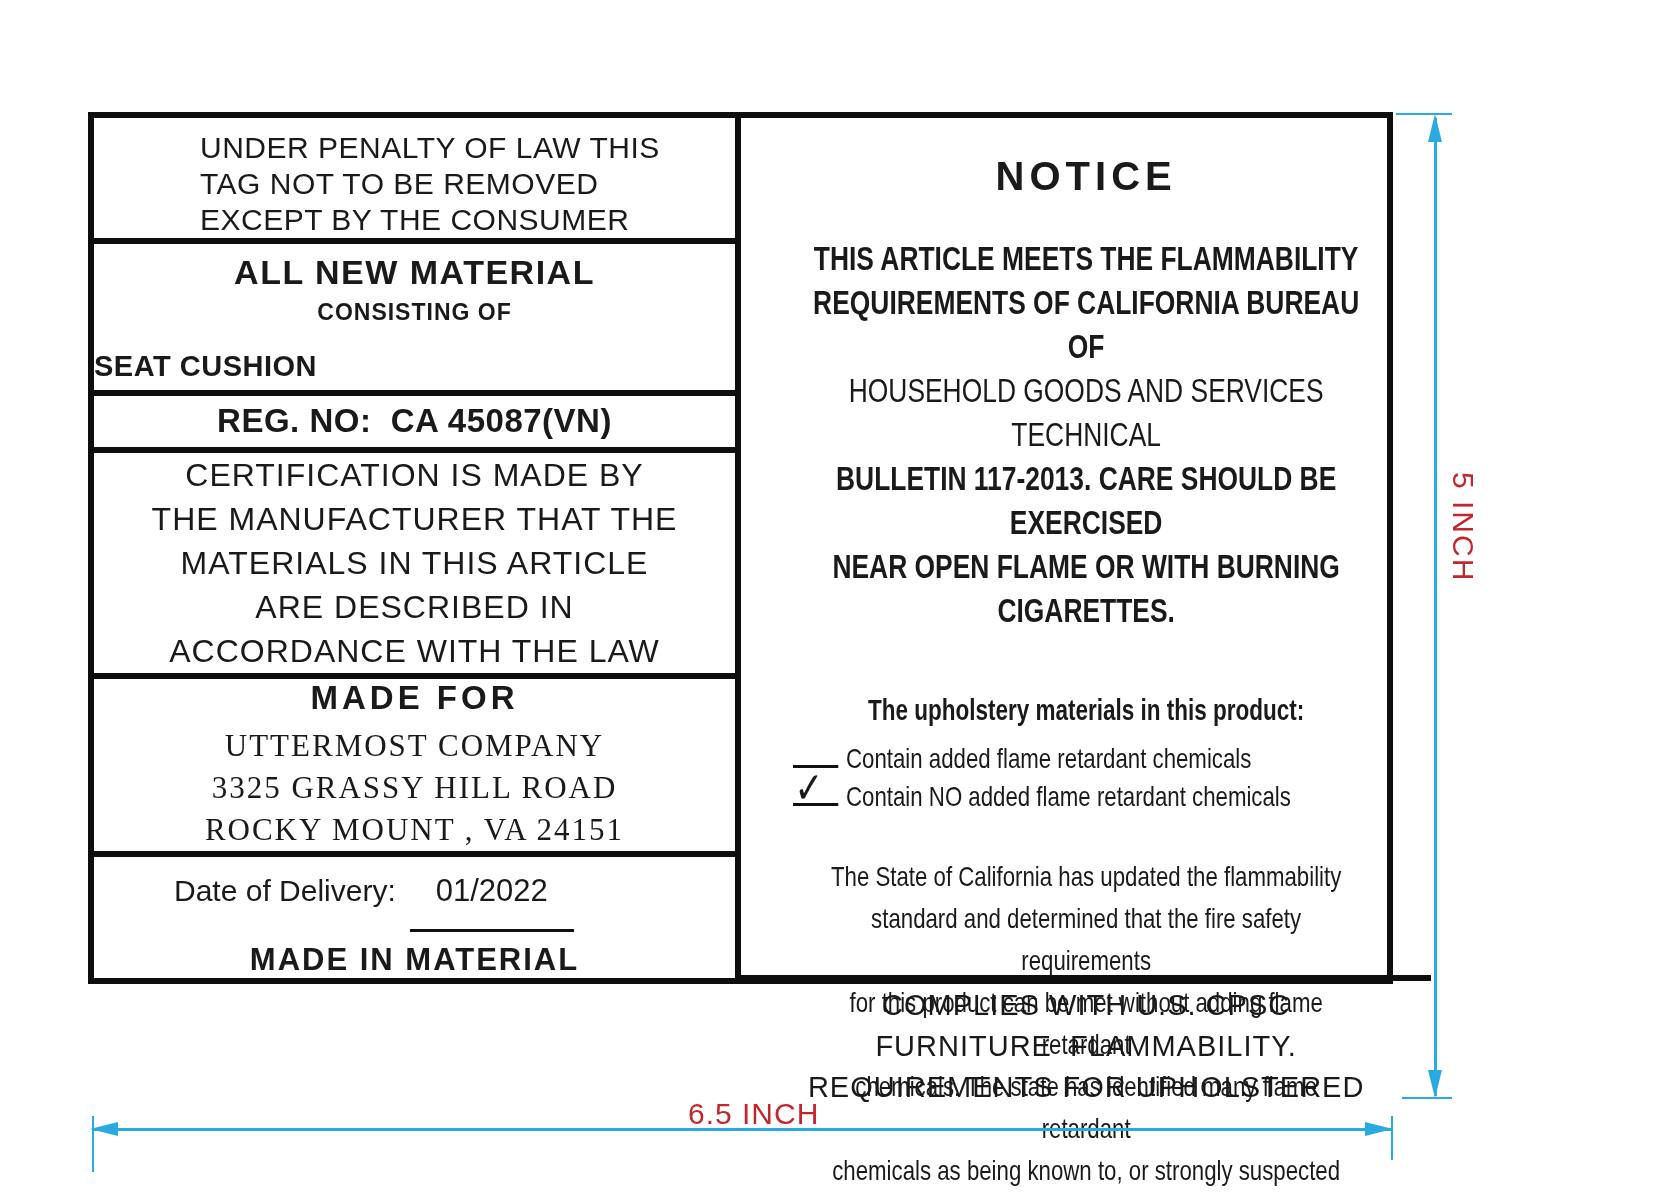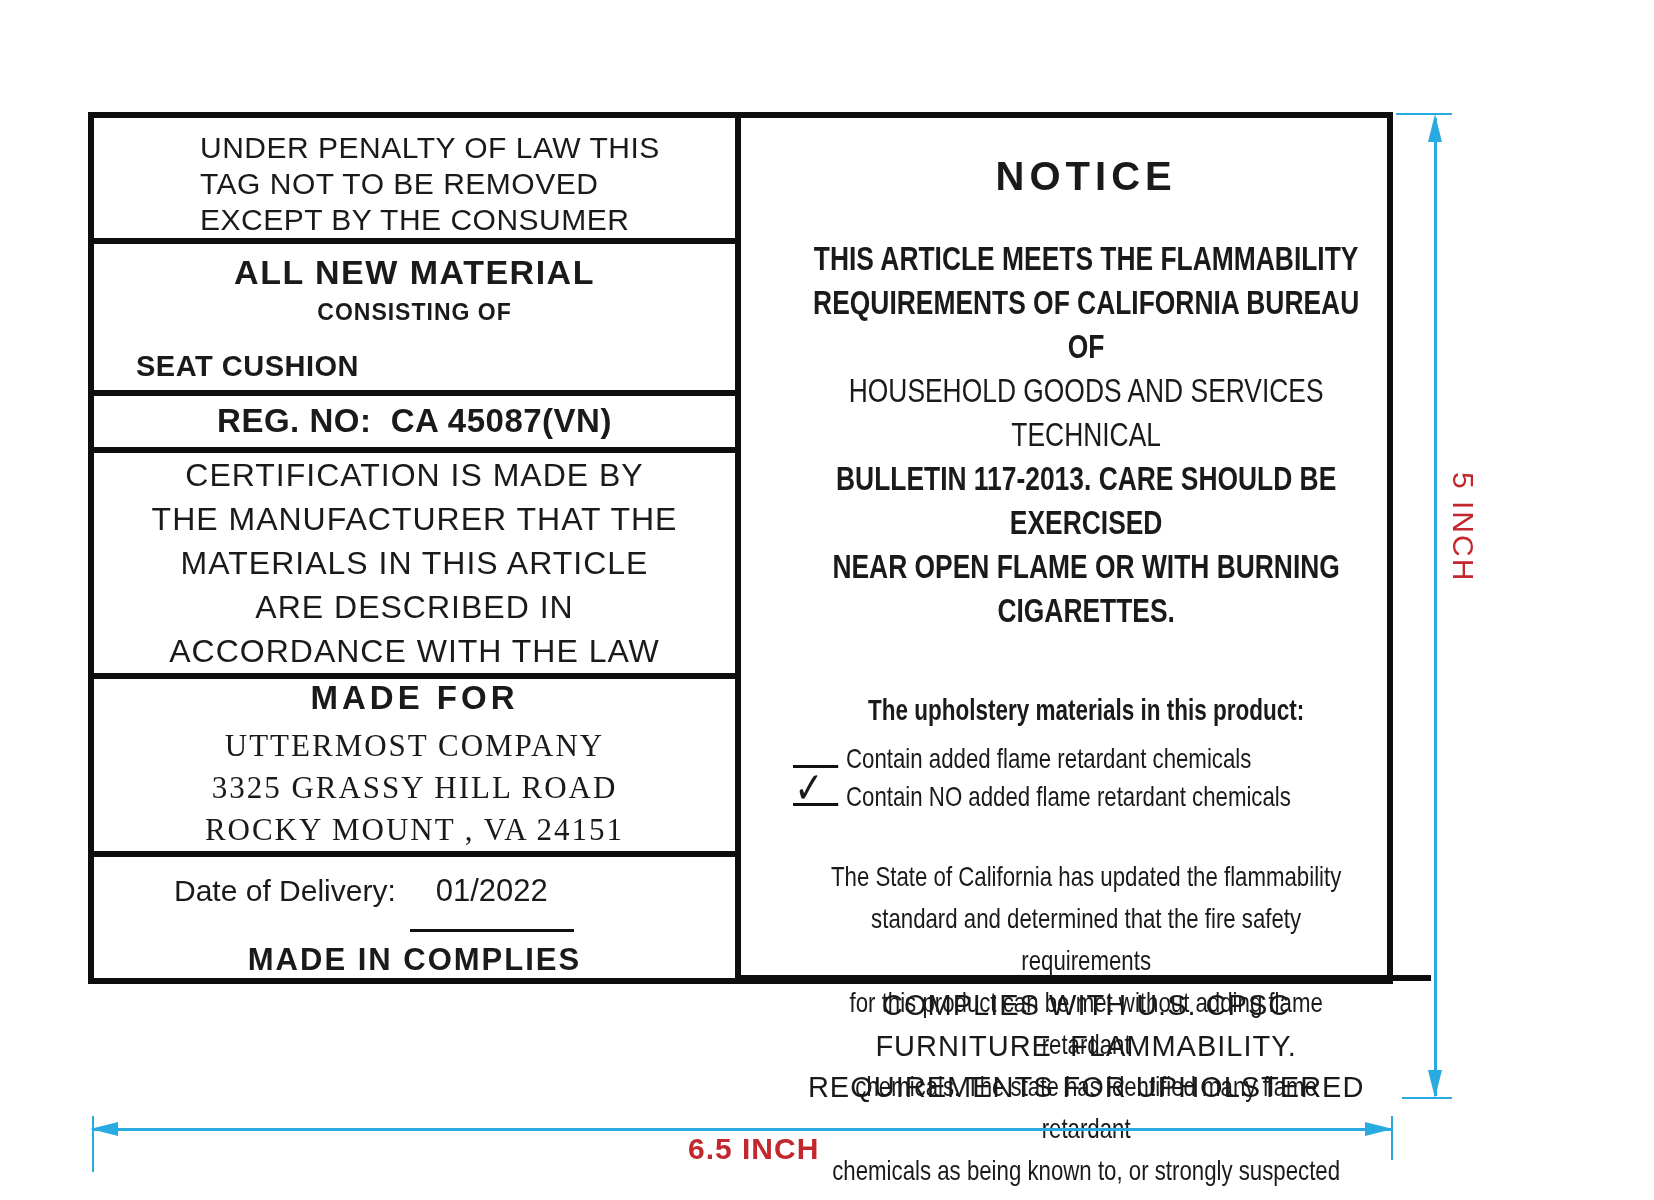--- a/index.html
+++ b/index.html
@@ -13,21 +13,21 @@
   .sec{box-sizing:border-box;border-bottom:6px solid #0e0e0e;}
   .sec.last{border-bottom:none;}
   .ml{white-space:pre-line;}
   .pre{white-space:pre;}
 
   
   .s1{height:130px;padding:12px 0 0 106px;font-size:30px;line-height:36px;letter-spacing:.5px;}
   .s2{height:193px;}
   .anm{margin-top:9px;text-align:center;font-size:34px;font-weight:bold;letter-spacing:1.5px;}
   .consist{margin-top:7px;text-align:center;font-size:23px;font-weight:bold;letter-spacing:1px;}
-  .seat{margin-top:24px;padding-left:42px;font-size:29px;font-weight:bold;letter-spacing:.5px;}
+  .seat{margin-top:24px;font-size:29px;font-weight:bold;letter-spacing:.5px;}
   .poly{margin-top:9px;text-align:center;font-size:31px;letter-spacing:.5px;}
   .s3{height:72px;display:flex;align-items:center;justify-content:center;
       font-size:33px;font-weight:bold;letter-spacing:.5px;}
   .s4{height:256px;display:flex;align-items:center;justify-content:center;text-align:center;
       font-size:32px;line-height:44px;letter-spacing:1px;}
   .s5{height:212px;display:flex;flex-direction:column;align-items:center;justify-content:center;}
   .madefor{font-size:33px;font-weight:bold;letter-spacing:4px;margin-bottom:8px;}
   .addr{font-size:31px;line-height:42px;letter-spacing:2px;text-align:center;font-family:Liberation Serif, serif;}
   .s6{height:126px;}
   .daterow{margin:16px 0 0 80px;font-size:30px;}
@@ -59,21 +59,21 @@
   .arrow{position:absolute;width:0;height:0;}
   .a-up{left:1428px;top:114px;border-left:7px solid transparent;border-right:7px solid transparent;
         border-bottom:28px solid #29abe2;}
   .a-down{left:1428px;top:1070px;border-left:7px solid transparent;border-right:7px solid transparent;
           border-top:28px solid #29abe2;}
   .a-left{left:90px;top:1122px;border-top:7px solid transparent;border-bottom:7px solid transparent;
           border-right:28px solid #29abe2;}
   .a-right{left:1365px;top:1122px;border-top:7px solid transparent;border-bottom:7px solid transparent;
            border-left:28px solid #29abe2;}
   .dimtext{position:absolute;color:#c1272d;font-size:30px;letter-spacing:1px;}
-  .h-label{left:688px;top:1132px;font-weight:bold;}
+  .h-label{left:688px;top:1097px;}
   .v-label{left:1446px;top:472px;writing-mode:vertical-rl;letter-spacing:2px;}
 </style>
 </head>
 <body>
 
 <div class="canvas">
 
   <div class="label">
 
     <div class="col-left">
@@ -101,21 +101,21 @@
         <div class="madefor">MADE FOR</div>
         <div class="addr ml">UTTERMOST COMPANY
 3325 GRASSY HILL ROAD
 ROCKY MOUNT , VA 24151</div>
       </div>
 
       <div class="sec s6 last">
         <div class="daterow">
           <span>Date of Delivery:</span><span class="datevalue">01/2022</span>
         </div>
-        <div class="miv">MADE IN COMPLIES</div>
+        <div class="miv">MADE IN MATERIAL</div>
       </div>
     </div>
 
     <div class="col-right">
       <div class="rtop">
         <div class="notice">NOTICE</div>
 
         <div class="p1">
           <div class="pl b">THIS ARTICLE MEETS THE FLAMMABILITY</div>
           <div class="pl b">REQUIREMENTS OF CALIFORNIA BUREAU OF</div>

